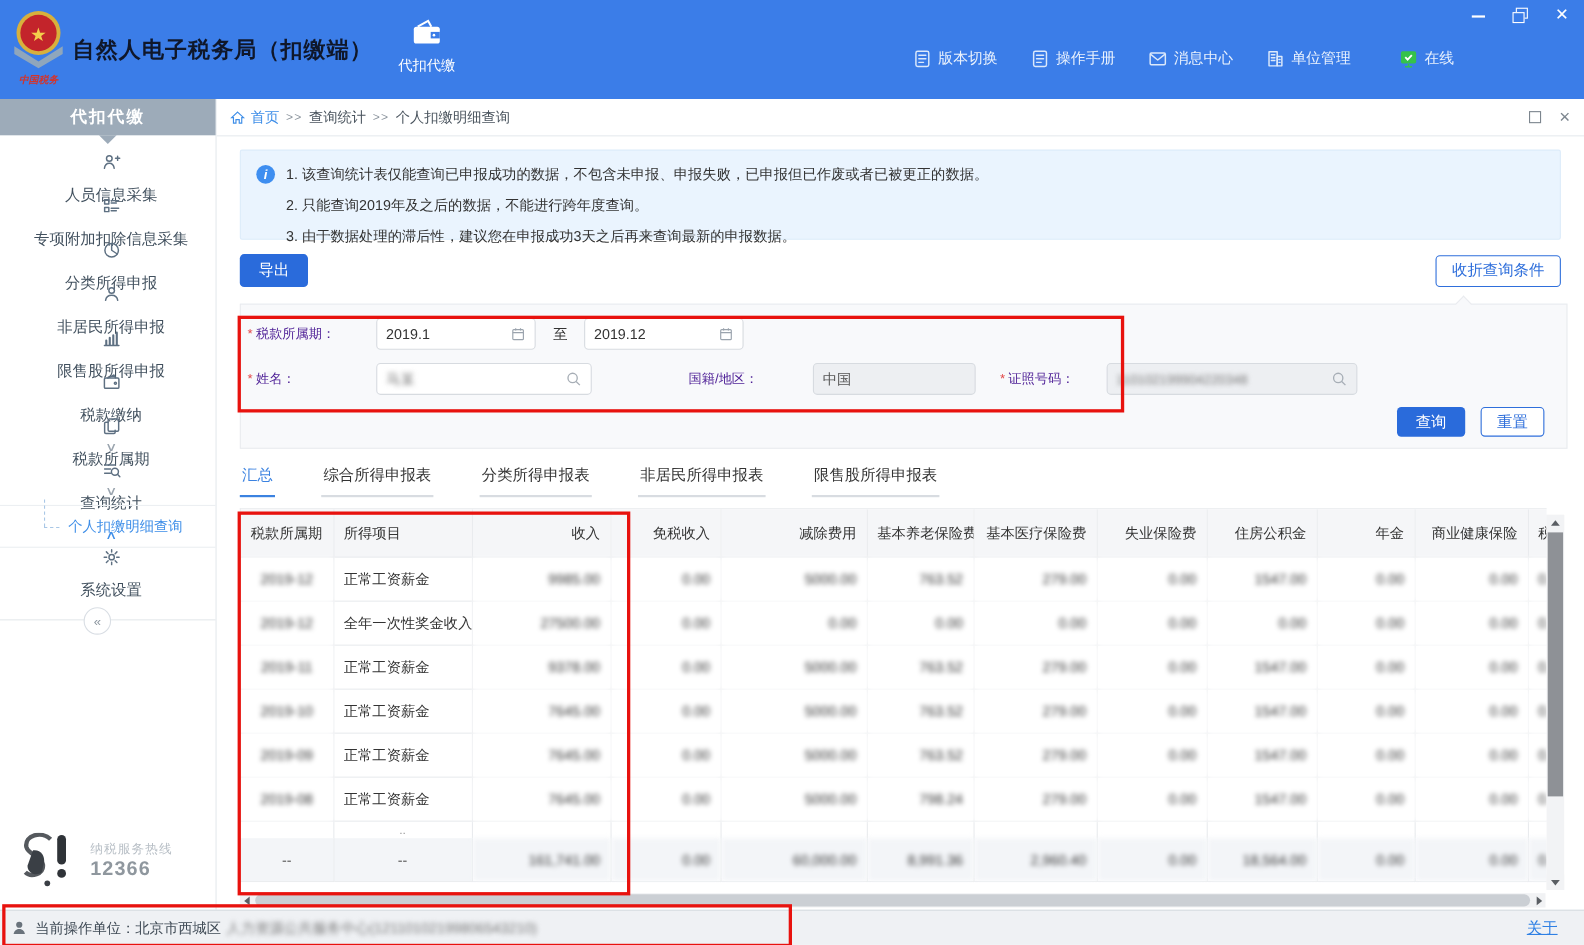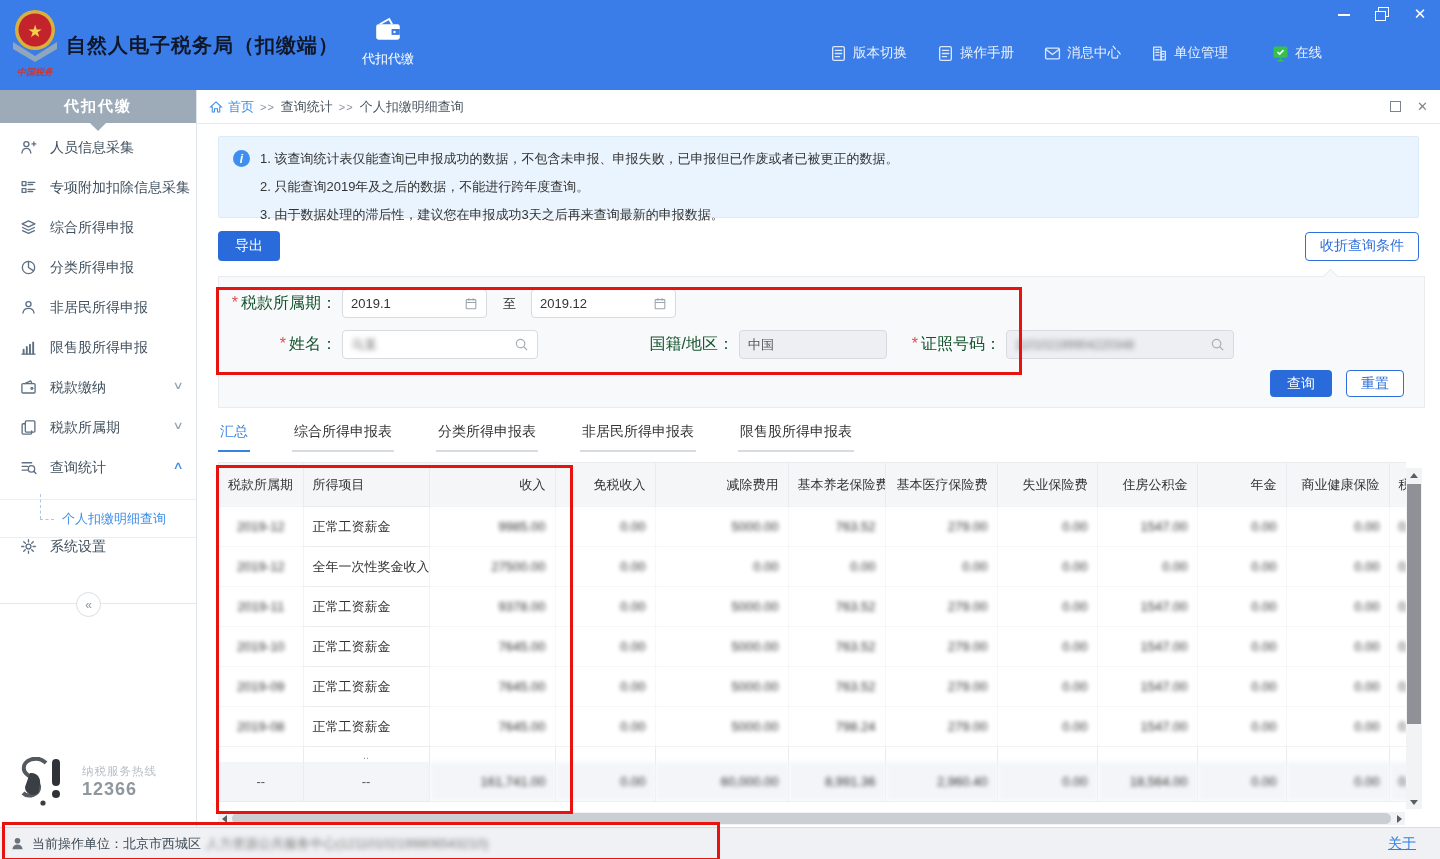--- a/index.html
+++ b/index.html
@@ -22,21 +22,21 @@
   .wc-min::after{content:"";position:absolute;left:2px;top:8px;width:12px;height:2px;background:#fff;}
   .wc-restore::before{content:"";position:absolute;left:4px;top:1px;width:9px;height:8px;border:1.6px solid #fff;}
   .wc-restore::after{content:"";position:absolute;left:1px;top:5px;width:9px;height:8px;border:1.6px solid #fff;background:#3B7DE8;}
   .wc-close{color:#fff;font-size:15px;line-height:16px;text-align:center;}
   
   .sidebar{position:absolute;left:0;top:90px;width:196px;height:737px;background:#fff;border-right:1px solid #DFE4E9;}
   .side-header{height:33px;background:#9DABB9;color:#fff;font-size:15px;font-weight:bold;
     display:flex;align-items:center;justify-content:center;letter-spacing:2px;}
   .side-caret{width:0;height:0;margin:0 auto;border-left:8px solid transparent;border-right:8px solid transparent;border-top:8px solid #9DABB9;}
   .side-menu{margin-top:8px;}
-  .side-item{height:40px;display:flex;padding:0 14px 0 20px;gap:13px;cursor:pointer;}
+  .side-item{height:40px;display:flex;align-items:center;padding:0 14px 0 20px;gap:13px;cursor:pointer;flex-direction:column;}
   .side-item .lbl{font-size:14px;color:#41505E;flex:1;white-space:nowrap;}
   .side-item svg{width:17px;height:17px;flex:none;}
   .chev{font-size:11px;color:#9AA4AE;transform:scaleX(1.4);}
   .chev.up{color:#3E8EE8;}
   .submenu{position:relative;border-top:1px solid #ECEFF2;border-bottom:1px solid #ECEFF2;}
   .sub-item{height:37px;display:flex;align-items:center;padding-left:62px;font-size:13px;color:#41505E;cursor:pointer;position:relative;}
   .sub-item + .sub-item{border-top:1px solid #F0F2F5;}
   .sub-item.active{color:#3E8EE8;}
   .sub-item::before{content:"";position:absolute;left:40px;top:50%;width:14px;border-top:1px dashed #A9C7E6;}
   .submenu::before{content:"";position:absolute;left:40px;top:-6px;bottom:18px;border-left:1px dashed #A9C7E6;}
@@ -62,21 +62,21 @@
     font-style:italic;display:flex;align-items:center;justify-content:center;margin-top:2px;}
   .notice-lines div{font-size:13px;color:#333;line-height:21px;margin-bottom:7px;white-space:nowrap;}
   .toolbar{margin:13px 21px 0 21px;display:flex;justify-content:space-between;align-items:center;}
   .btn{border:none;border-radius:4px;font-size:14px;cursor:pointer;font-family:inherit;}
   .btn-primary{background:#2A6BDB;color:#fff;height:30px;padding:0 17px;}
   .btn-outline{background:#fff;border:1px solid #2F6FDB;color:#2F6FDB;height:29px;padding:0 14px;box-sizing:border-box;}
   .filter-panel{position:relative;margin:15px 15px 0 21px;height:132px;background:#F8F9FB;border:1px solid #E9EBEF;box-sizing:border-box;}
   .panel-caret{position:absolute;top:-6px;right:88px;width:10px;height:10px;background:#F8F9FB;
     border-left:1px solid #E9EBEF;border-top:1px solid #E9EBEF;transform:rotate(45deg);}
   .f-row{display:flex;align-items:center;height:29px;margin:12px 0 10px 6px;}
-  .f-label{width:112px;text-align:right;font-size:16px;color:#14532d;flex:none;white-space:nowrap;}
+  .f-label{width:112px;font-size:12px;color:#4c1d95;flex:none;white-space:nowrap;}
   .req::before{content:"*";color:#E34D4D;margin-right:3px;}
   .t-input{height:29px;border:1px solid #D7DBE0;border-radius:4px;background:#fff;display:flex;align-items:center;
     padding:0 8px;font-size:13px;color:#333;box-sizing:border-box;margin-left:5px;justify-content:space-between;gap:6px;}
   .t-input.readonly{background:#EDEFF2;color:#555;}
   .sep-to{margin:0 10px 0 16px;font-size:13px;color:#333;}
   .blurred{filter:blur(2.6px);color:#777;}
   .blurred-soft{filter:blur(2.2px);color:#8a8f94;}
   .f-actions{position:absolute;right:20px;bottom:10px;display:flex;gap:14px;}
   .f-actions .btn{height:27px;font-size:14px;}
   .tabs{margin:15px 21px 0 21px;display:flex;gap:42px;}
@@ -213,30 +213,20 @@
     </div>
         <div class="side-item">
       <svg width="17" height="17" viewBox="0 0 16 16" style="color:#5E7082">
             <g fill="none" stroke="currentColor" stroke-width="1.25" stroke-linecap="round" stroke-linejoin="round">
               <rect x="2" y="2.5" width="3.6" height="3.6"></rect>
               <rect x="2" y="9" width="3.6" height="3.6"></rect>
               <path d="M7.6 3.2h6.4M7.6 5.2h4.4M7.6 9.8h6.4M7.6 11.8h4.4"></path>
             </g>
           </svg>
       <span class="lbl">专项附加扣除信息采集</span>
-    </div>
-        <div class="side-item">
-      <svg width="17" height="17" viewBox="0 0 16 16" style="color:#5E7082">
-            <g fill="none" stroke="currentColor" stroke-width="1.25" stroke-linecap="round" stroke-linejoin="round">
-              <path d="M8 1.8L14 4.6 8 7.4 2 4.6z"></path>
-              <path d="M2.4 8L8 10.6 13.6 8"></path>
-              <path d="M2.4 11L8 13.6 13.6 11"></path>
-            </g>
-          </svg>
-      <span class="lbl">综合所得申报</span>
     </div>
         <div class="side-item">
       <svg width="17" height="17" viewBox="0 0 16 16" style="color:#5E7082">
             <g fill="none" stroke="currentColor" stroke-width="1.25" stroke-linecap="round" stroke-linejoin="round">
               <circle cx="8" cy="8" r="5.8"></circle>
               <path d="M8 2.2V8l4.8 3.2"></path>
             </g>
           </svg>
       <span class="lbl">分类所得申报</span>
     </div>

